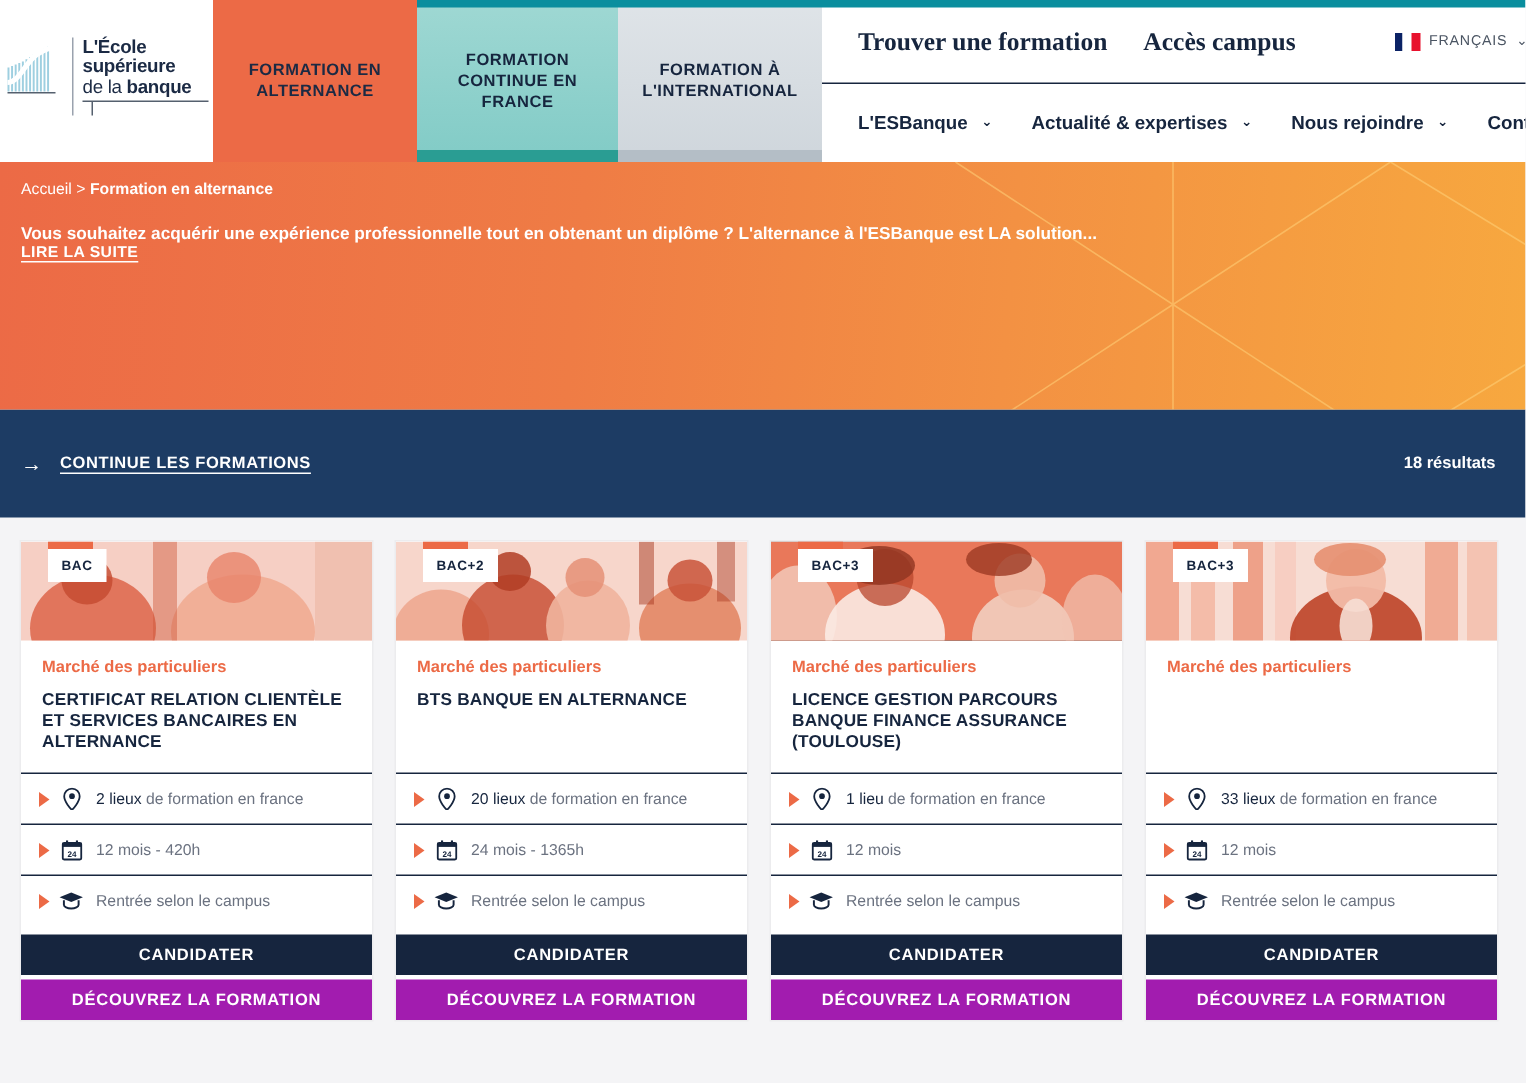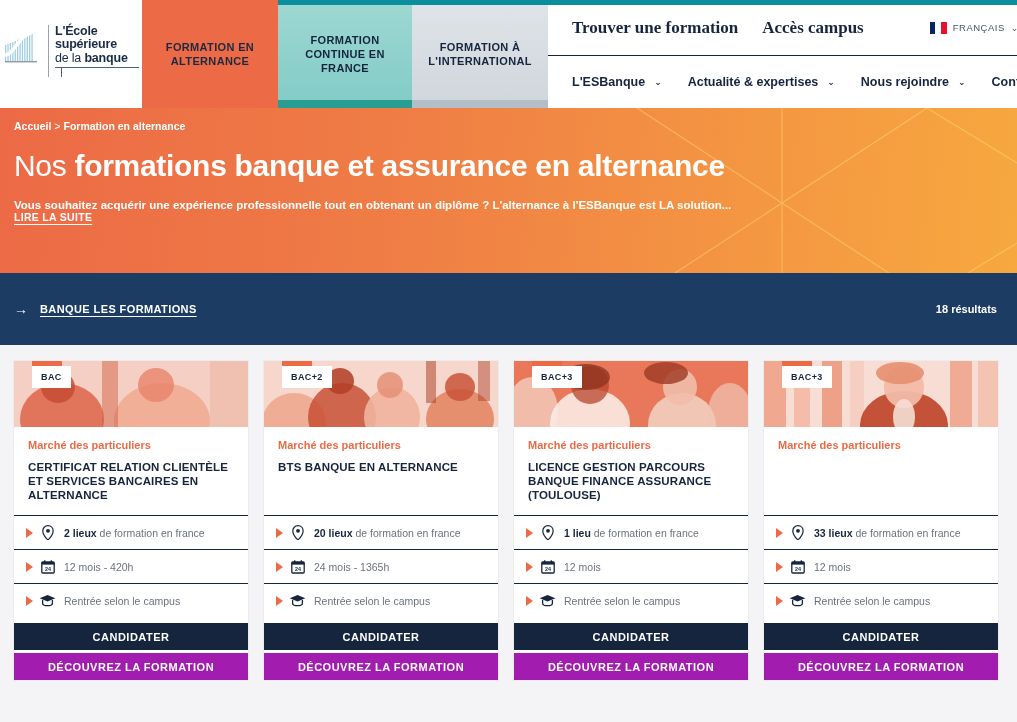--- a/index.html
+++ b/index.html
@@ -130,21 +130,21 @@
   
   .hero {
     position: relative;
     width: 1017px; height: 165px;
     background: linear-gradient(95deg,#ec6a46 0%, #ef7c45 38%, #f39143 66%, #f7a83f 100%);
     overflow: hidden;
     padding: 12px 0 0 14px;
   }
   .hero svg.pattern { position:absolute; right:0; top:0; height:165px; width:420px; opacity:.55; }
   .breadcrumb { font-size: 10.5px; color:#ffffff; position: relative; z-index:2; margin-bottom: 18px; }
-  .breadcrumb a { color:#ffffff; text-decoration:none; font-weight:700; cursor:pointer; }
+  .breadcrumb a { color:#ffffff; text-decoration:none; font-weight:400; cursor:pointer; }
   .breadcrumb .sep { margin: 0 3px; font-weight: 400; }
   .breadcrumb .cur { font-weight:700; }
   .hero h1 {
     font-size: 30px; line-height: 32px; color:#fff; font-weight:300;
     position: relative; z-index:2; margin-bottom: 17px; letter-spacing:-0.3px;
   }
   .hero h1 b { font-weight: 700; }
   .hero-sub {
     font-size: 11.5px; font-weight:700; color:#fff;
     position: relative; z-index:2; 
@@ -218,21 +218,21 @@
     font-size:10.5px; color:#6b7280;
   }
   .row .tri {
     position:absolute; left: 12px; top: 50%; transform: translateY(-50%);
     width:0; height:0;
     border-top: 5px solid transparent;
     border-bottom: 5px solid transparent;
     border-left: 7px solid #ec6a46;
   }
   .row .ricon { width:19px; display:flex; align-items:center; justify-content:center; margin-right:7px; color:#16253e; }
-  .row b { color:#16253e; font-weight:700; }
+  .row b { color:#16253e; font-weight:400; }
   .btn {
     height: 27px;
     display:flex; align-items:center; justify-content:center;
     font-size:11px; font-weight:700; letter-spacing:.5px; color:#fff;
     cursor:pointer; text-transform:uppercase;
   }
   .btn-apply { background:#16253e; margin-top: 6px; }
   .btn-discover { background:#a21caf; margin-top: 3px; }
 </style>
 </head>
@@ -319,29 +319,28 @@
       <path d="M185 95 L330 190"></path>
       <path d="M330 0 L420 55"></path>
       <path d="M330 190 L420 135"></path>
       <path d="M330 -30 L330 0"></path>
       <path d="M330 190 L330 210"></path>
     </g>
   </svg>
   <div class="breadcrumb">
     <a>Accueil</a><span class="sep">&gt;</span><span class="cur">Formation en alternance</span>
   </div>
-  <h1><span>Nos </span><b>formations banque et assurance en alternance</b></h1>
   <div class="hero-sub">Vous souhaitez acquérir une expérience professionnelle tout en obtenant un diplôme ? L'alternance à l'ESBanque est LA solution...</div>
   <div class="hero-link">LIRE LA SUITE</div>
 </div>
 
 <div class="filterbar">
   <div class="filter-left">
     <span class="arrow-icn">→</span>
-    <span class="filter-label">BANQUE LES FORMATIONS</span>
+    <span class="filter-label">CONTINUE LES FORMATIONS</span>
   </div>
   <div class="results">18 résultats</div>
 </div>
 
 <div class="grid">
 
   <div class="card">
     <div class="card-media">
       <svg class="duotone" viewBox="0 0 234 78" preserveAspectRatio="none">
         <rect width="234" height="78" fill="#f6cfc4"></rect>

